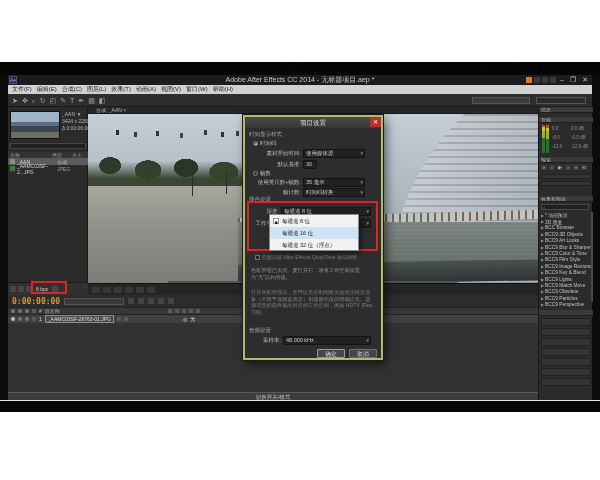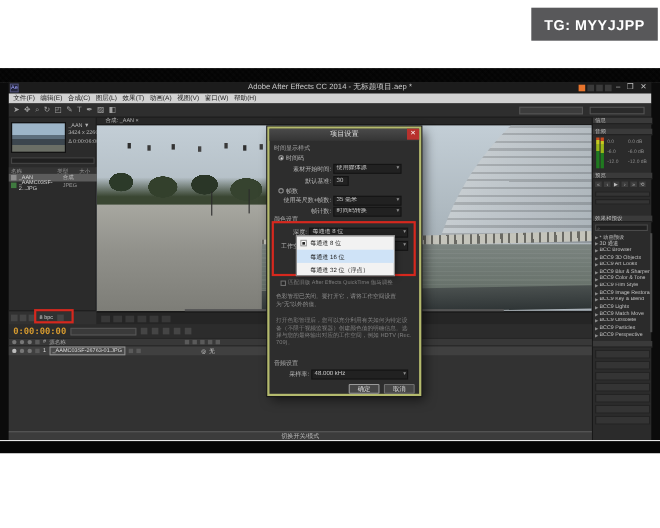--- a/index.html
+++ b/index.html
@@ -117,21 +117,20 @@
   .dd-item.hover { background:#cfe3f7; }
   .dd-check { width:6px; height:6px; border:1px solid #9a9a9a; background:#fff; color:#222; font-size:5px; line-height:6px; text-align:center; flex:none; }
   .dtext { position:absolute; font-size:5.2px; color:#929292; line-height:6.5px; }
   .dbtn { position:absolute; width:28px; height:9px; background:#464646; border:1px solid #6f6f6f; color:#ddd; font-size:5.8px; line-height:8px; text-align:center; border-radius:1px; }
 </style>
 </head>
 <body>
 
 <div id="page">
 
-  <div id="tg-badge" class="badge">TG: MYYJJPP</div>
 
   <div id="shot">
     <div id="texture"></div>
 
     <div id="win">
 
       <div id="titlebar">
         <div class="ae-icon">Ae</div>
         <div class="title">Adobe After Effects CC 2014 - 无标题项目.aep *</div>
         <div id="tb-right">

